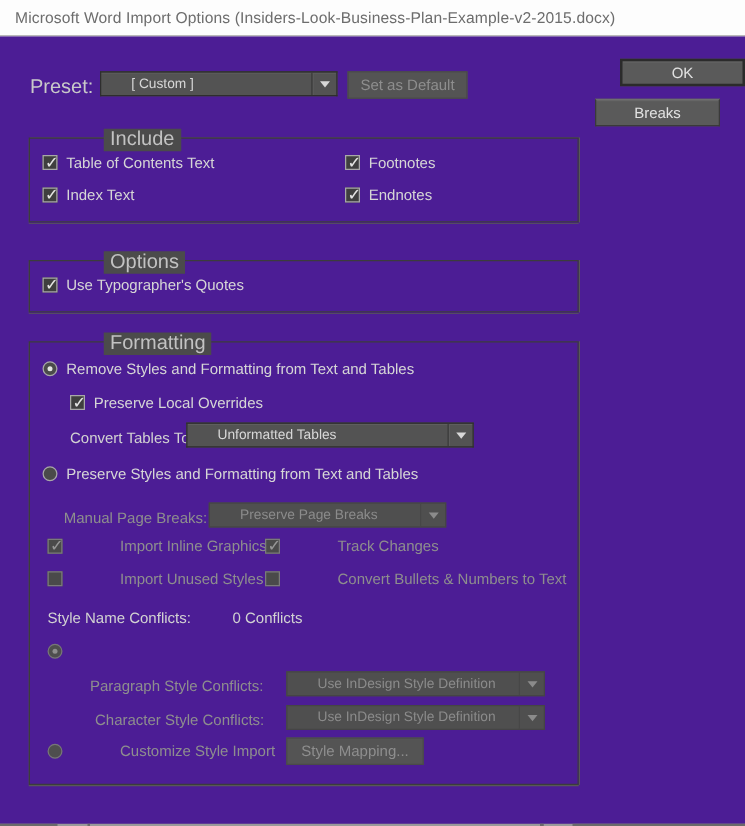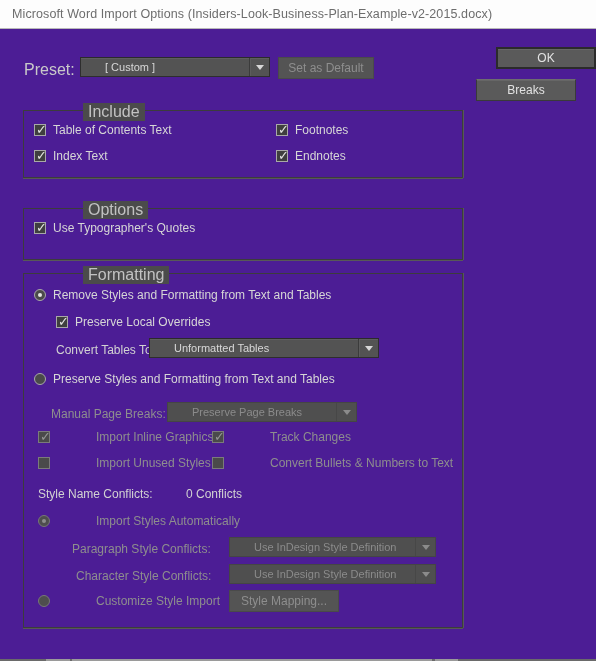--- a/index.html
+++ b/index.html
@@ -81,21 +81,21 @@
     position:absolute;box-sizing:border-box;
     border:1px solid #3c3c3c;
     box-shadow:0 1px 0 #585858, 1px 0 0 #585858;
   }
   .group > .gtitle{
     position:absolute;top:-8px;left:11px;
     background:#4b4b4b;padding:0 5px;
     font-size:16px;color:#c2c2c2;margin-left:48px;
   }
   #include-group{left:23px;top:110px;width:440px;height:68px;}
-  #options-group{left:23px;top:208px;width:440px;height:52px;}
+  #options-group{left:23px;top:208px;width:440px;height:42px;}
   #formatting-group{left:23px;top:273px;width:440px;height:355px;}
 
   
   .check{
     position:relative;display:inline-block;vertical-align:middle;
     width:12px;height:12px;box-sizing:border-box;
     background:#3f3f3f;border:1px solid #a8a8a8;
   }
   .check .tick{
     position:absolute;left:1px;top:-2px;
@@ -216,21 +216,21 @@
       <span class="check disabled empty"></span><span class="txt">Import Unused Styles</span>
     </div>
     <div class="opt dim" style="left:188px;top:181px;">
       <span class="check disabled empty"></span><span class="txt">Convert Bullets &amp; Numbers to Text</span>
     </div>
 
     <span class="statictxt" style="left:14px;top:213px;">Style Name Conflicts:</span>
     <span class="statictxt" style="left:162px;top:213px;">0 Conflicts</span>
 
     <div class="opt dim" style="left:14px;top:239px;">
-      <span class="radio disabled"><span class="dot"></span></span><span class="txt">Import Styles Automatically</span>
+      <span class="radio disabled"><span class="dot"></span></span>
     </div>
 
     <span class="statictxt dim" style="left:48px;top:268px;">Paragraph Style Conflicts:</span>
     <div class="combo disabled" style="position:absolute;left:205px;top:263px;width:207px;">
       <span class="val">Use InDesign Style Definition</span>
       <span class="arrowbox">
           <span class="arrow"></span>
         </span>
     </div>
 

